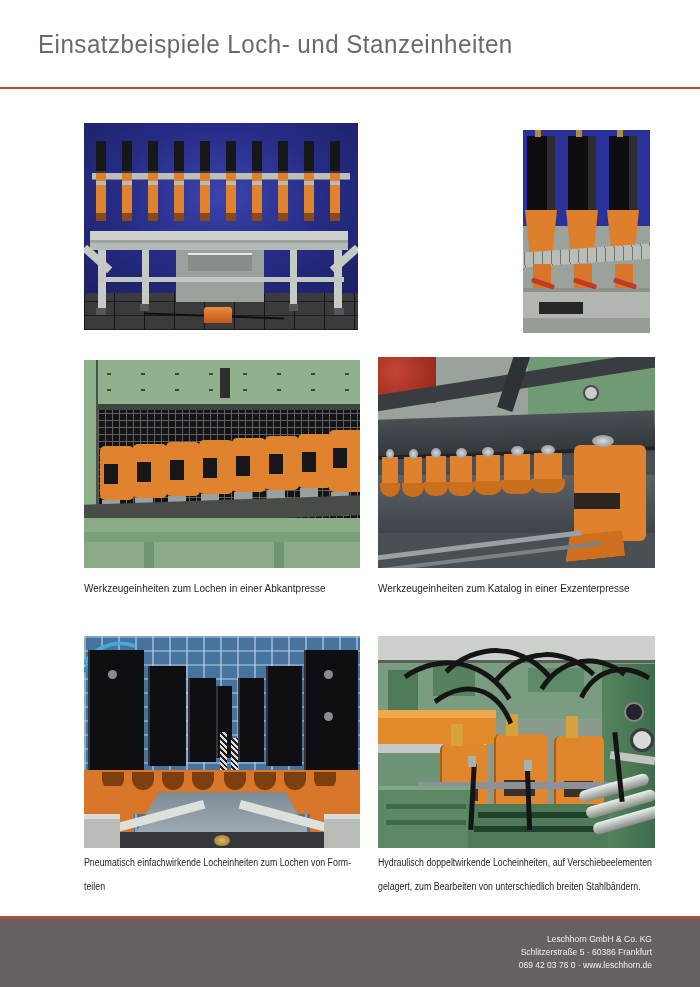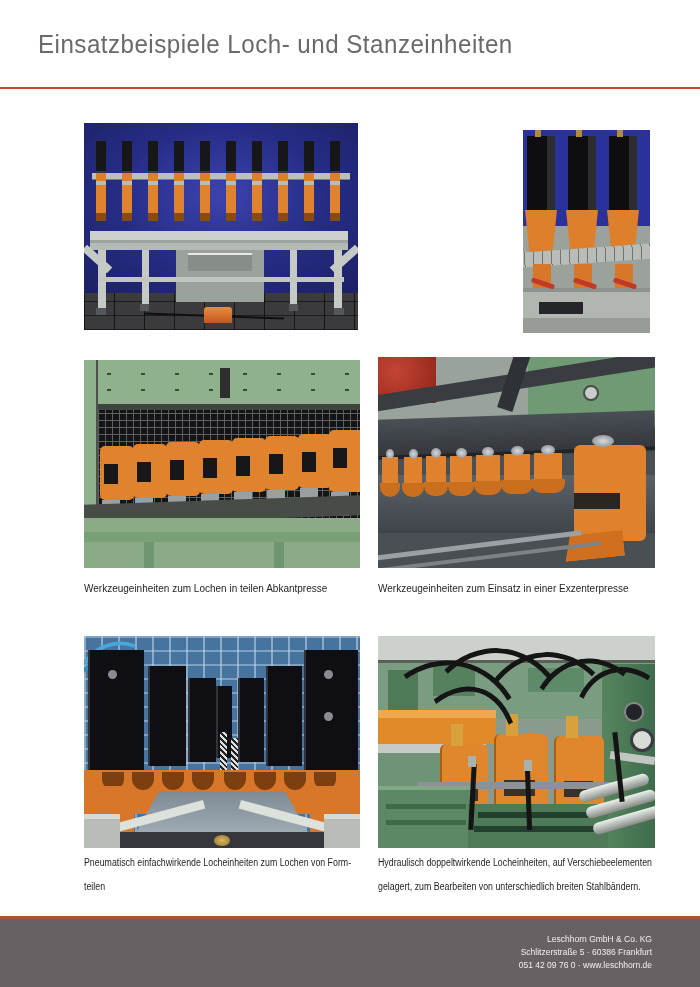--- a/index.html
+++ b/index.html
@@ -151,22 +151,22 @@
     <div class="p4h" style="left:126px;top:97px;width:26px;"></div>
     <div class="p4h" style="left:156px;top:96px;width:28px;"></div>
     <div style="left:196px;top:88px;width:72px;height:96px;background:#df812d;border-radius:6px;"></div>
     <div style="left:196px;top:136px;width:46px;height:16px;background:#2b2620;"></div>
     <div style="left:214px;top:78px;width:22px;height:12px;border-radius:50%;background:radial-gradient(#d6dadd,#7d8286);"></div>
     <div style="left:186px;top:176px;width:60px;height:26px;background:#d0701f;clip-path:polygon(12% 0,100% 0,100% 100%,0 100%);transform:rotate(-6deg);"></div>
     <div style="left:-6px;top:186px;width:210px;height:5px;background:#9aa0a4;transform:rotate(-7deg);"></div>
     <div style="left:-6px;top:198px;width:230px;height:4px;background:#7d8287;transform:rotate(-7deg);"></div>
   </div>
 
-  <div class="cap" style="left:84px;top:577px;width:280px;">Werkzeugeinheiten zum Lochen in teilen Abkantpresse</div>
-  <div class="cap" style="left:378px;top:577px;width:282px;">Werkzeugeinheiten zum Einsatz in einer Exzenterpresse</div>
+  <div class="cap" style="left:84px;top:577px;width:280px;">Werkzeugeinheiten zum Lochen in einer Abkantpresse</div>
+  <div class="cap" style="left:378px;top:577px;width:282px;">Werkzeugeinheiten zum Katalog in einer Exzenterpresse</div>
 
   <div class="ph" id="p5" style="left:84px;top:636px;width:276px;height:212px;">
     <div style="inset:0;background:#47749e;background-image:repeating-linear-gradient(90deg,rgba(195,215,235,.55) 0 2px,transparent 2px 17px),repeating-linear-gradient(0deg,rgba(195,215,235,.45) 0 2px,transparent 2px 14px);"></div>
     <div style="left:-6px;top:6px;width:70px;height:60px;border:4px solid transparent;border-top-color:#45a8d8;border-radius:50%;transform:rotate(-20deg);"></div>
     <div style="left:-14px;top:20px;width:80px;height:70px;border:4px solid transparent;border-top-color:#2e8fc4;border-radius:50%;transform:rotate(-12deg);"></div>
     <div class="p5t" style="left:4px;top:14px;width:54px;height:122px;"></div>
     <div class="p5t" style="left:64px;top:30px;width:36px;height:100px;"></div>
     <div class="p5t" style="left:104px;top:42px;width:26px;height:84px;"></div>
     <div class="p5t" style="left:132px;top:50px;width:14px;height:72px;"></div>
     <div class="p5t" style="left:154px;top:42px;width:24px;height:84px;"></div>
@@ -240,17 +240,17 @@
   <div class="cap sq" style="left:84px;top:851px;width:316px;">Pneumatisch einfachwirkende Locheinheiten zum Lochen von Form-
 teilen</div>
   <div class="cap sq" style="left:378px;top:851px;width:318px;">Hydraulisch doppeltwirkende Locheinheiten, auf Verschiebeelementen
 gelagert, zum Bearbeiten von unterschiedlich breiten Stahlbändern.</div>
 
   <div class="rule" style="top:916px;height:3px;background:#a9543a;"></div>
   <div class="footer-bar">
     <div class="footer-text">
       <div>Leschhorn GmbH &amp; Co. KG</div>
       <div>Schlitzerstraße 5 · 60386 Frankfurt</div>
-      <div>051 42 09 76 0 · www.leschhorn.de</div>
+      <div>069 42 03 76 0 · www.leschhorn.de</div>
     </div>
   </div>
 
 </div>
 
 </body></html>

